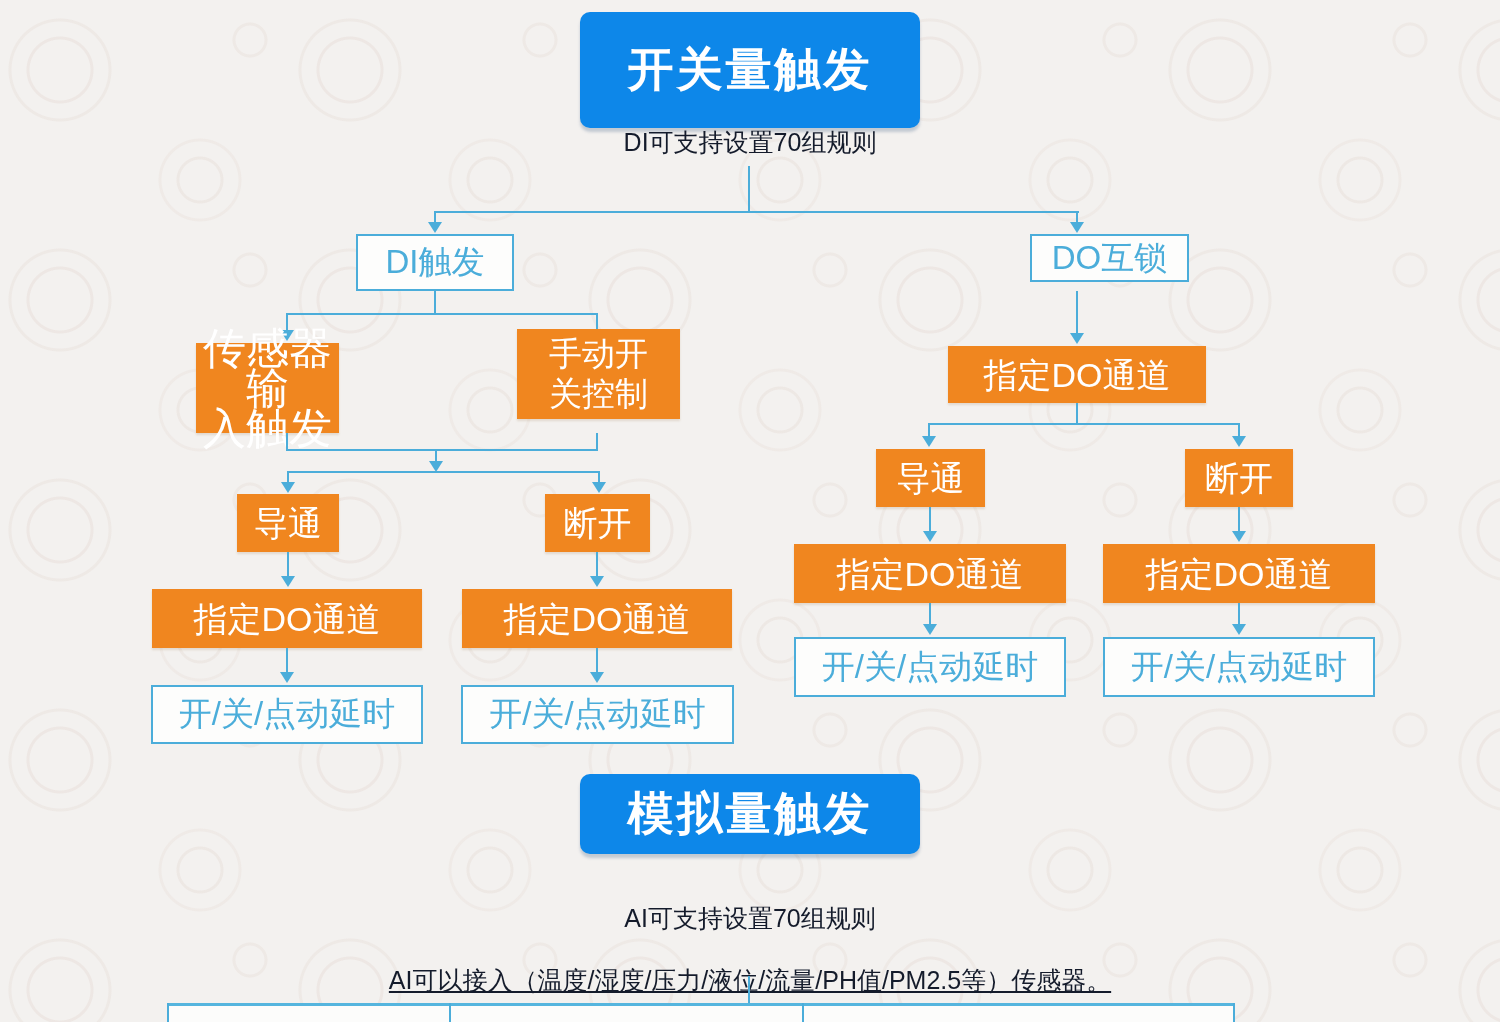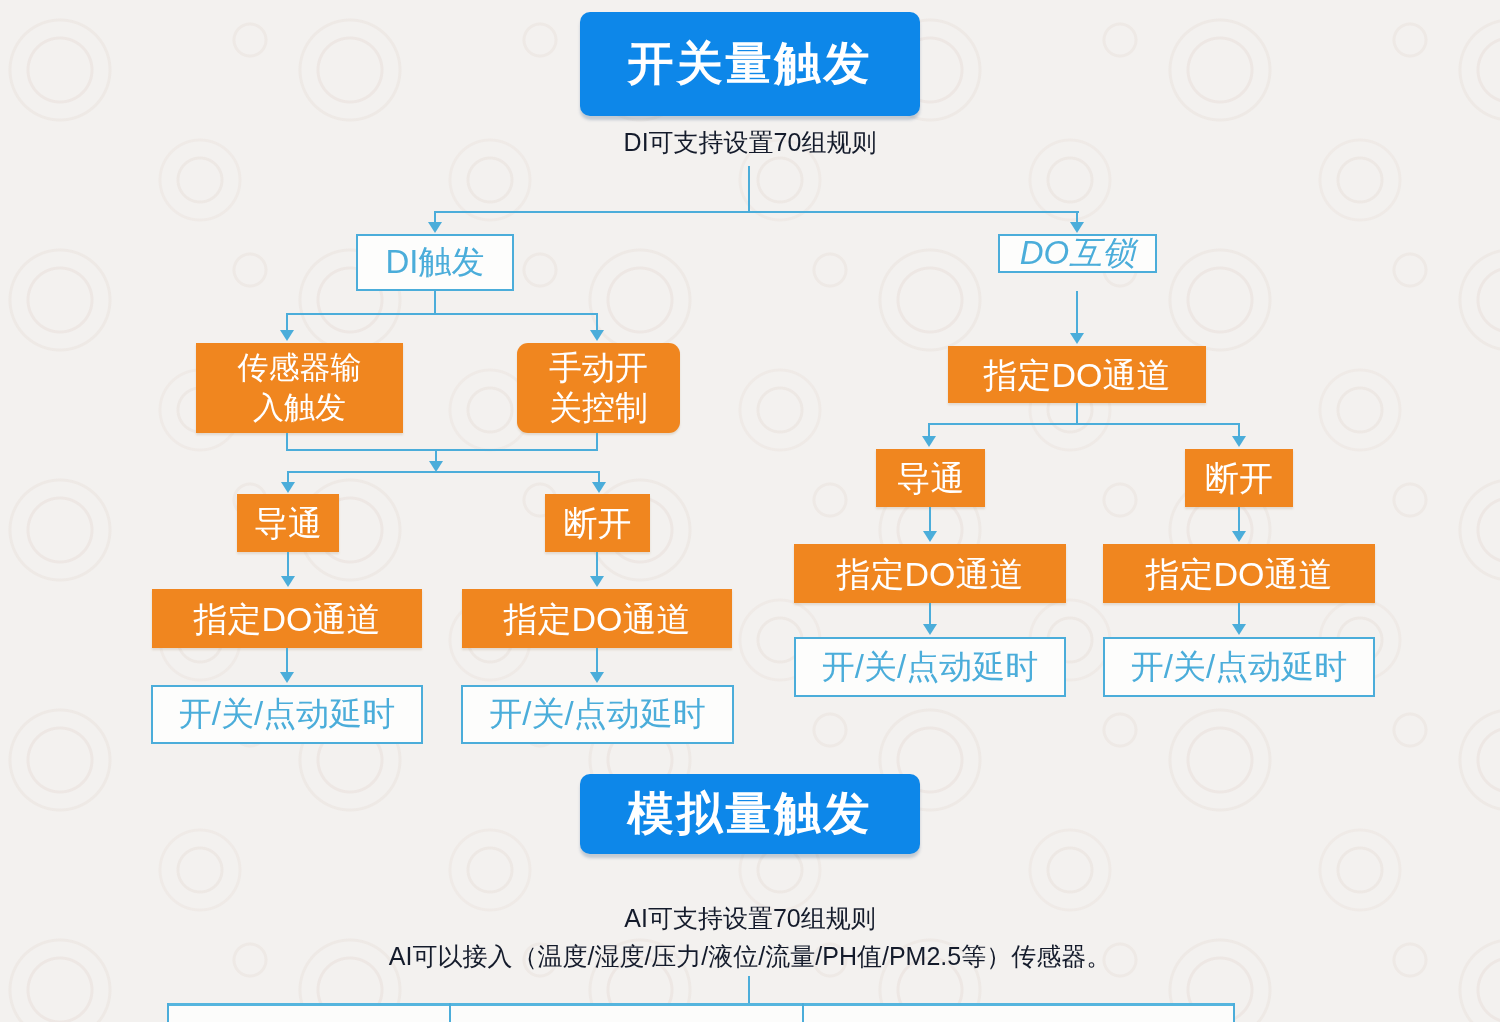--- a/index.html
+++ b/index.html
@@ -55,46 +55,46 @@
     border-top:11px solid var(--lb);
   }
   .busline{position:absolute;height:3px;background:#55b5de;}
   .cellbg{position:absolute;background:#fcfcfb;}
 </style>
 </head>
 <body>
 
 <div id="canvas">
 
-  <div class="hdr" style="left:580px;top:12px;width:340px;height:104px;">开关量触发</div>
+  <div class="hdr" style="left:580px;top:12px;width:340px;height:116px;">开关量触发</div>
 
   <div class="subtitle" style="top:122px;">DI可支持设置70组规则</div>
 
   <div class="vl" style="left:748px;top:166px;height:46px;"></div>
   <div class="hl" style="left:434px;top:211px;width:645px;"></div>
   <div class="vl" style="left:434px;top:211px;height:12px;"></div>
   <div class="arr" style="left:428px;top:222px;"></div>
   <div class="vl" style="left:1076px;top:211px;height:12px;"></div>
   <div class="arr" style="left:1070px;top:222px;"></div>
 
   <div class="wbox" style="left:356px;top:234px;width:158px;height:57px;">DI触发</div>
-  <div class="wbox" style="left:998px;top:234px;width:159px;height:39px;font-style:italic;">DO互锁</div>
+  <div class="wbox" style="left:1030px;top:234px;width:159px;height:48px;">DO互锁</div>
 
   <div class="vl" style="left:434px;top:291px;height:24px;"></div>
   <div class="hl" style="left:286px;top:313px;width:312px;"></div>
   <div class="vl" style="left:286px;top:313px;height:17px;"></div>
   <div class="arr" style="left:280px;top:330px;"></div>
   <div class="vl" style="left:596px;top:313px;height:17px;"></div>
   <div class="arr" style="left:590px;top:330px;"></div>
 
-  <div class="obox" style="left:196px;top:343px;width:207px;height:90px;font-size:31px;">
+  <div class="obox" style="left:196px;top:343px;width:143px;height:90px;font-size:43px;">
     <span>传感器输</span>
     <span>入触发</span>
   </div>
-  <div class="obox" style="left:517px;top:343px;width:163px;height:90px;font-size:33px;border-radius:11px;">
+  <div class="obox" style="left:517px;top:329px;width:163px;height:90px;font-size:33px;">
     <span>手动开</span>
     <span>关控制</span>
   </div>
 
   <div class="vl" style="left:286px;top:433px;height:18px;"></div>
   <div class="vl" style="left:596px;top:433px;height:18px;"></div>
   <div class="hl" style="left:286px;top:449px;width:312px;"></div>
   <div class="vl" style="left:435px;top:449px;height:12px;"></div>
   <div class="arr" style="left:429px;top:461px;"></div>
 
@@ -150,21 +150,21 @@
   <div class="arr" style="left:923px;top:624px;"></div>
   <div class="vl" style="left:1238px;top:603px;height:22px;"></div>
   <div class="arr" style="left:1232px;top:624px;"></div>
 
   <div class="wbox" style="left:794px;top:637px;width:272px;height:60px;">开/关/点动延时</div>
   <div class="wbox" style="left:1103px;top:637px;width:272px;height:60px;">开/关/点动延时</div>
 
   <div class="hdr" style="left:580px;top:774px;width:340px;height:80px;">模拟量触发</div>
 
   <div class="subtitle" style="top:898px;">AI可支持设置70组规则</div>
-  <div class="subtitle" style="top:936px;">AI可以接入（温度/湿度/压力/液位/流量/PH值/PM2.5等）传感器。</div>
+  <div class="subtitle" style="top:960px;text-decoration:underline;">AI可以接入（温度/湿度/压力/液位/流量/PH值/PM2.5等）传感器。</div>
 
   <div class="vl" style="left:748px;top:976px;height:29px;"></div>
   <div class="cellbg" style="left:169px;top:1006px;width:1064px;height:16px;"></div>
   <div class="busline" style="left:167px;top:1003px;width:1068px;"></div>
   <div class="vl" style="left:167px;top:1003px;height:19px;"></div>
   <div class="vl" style="left:449px;top:1003px;height:19px;"></div>
   <div class="vl" style="left:802px;top:1003px;height:19px;"></div>
   <div class="vl" style="left:1233px;top:1003px;height:19px;"></div>
 
 </div>

